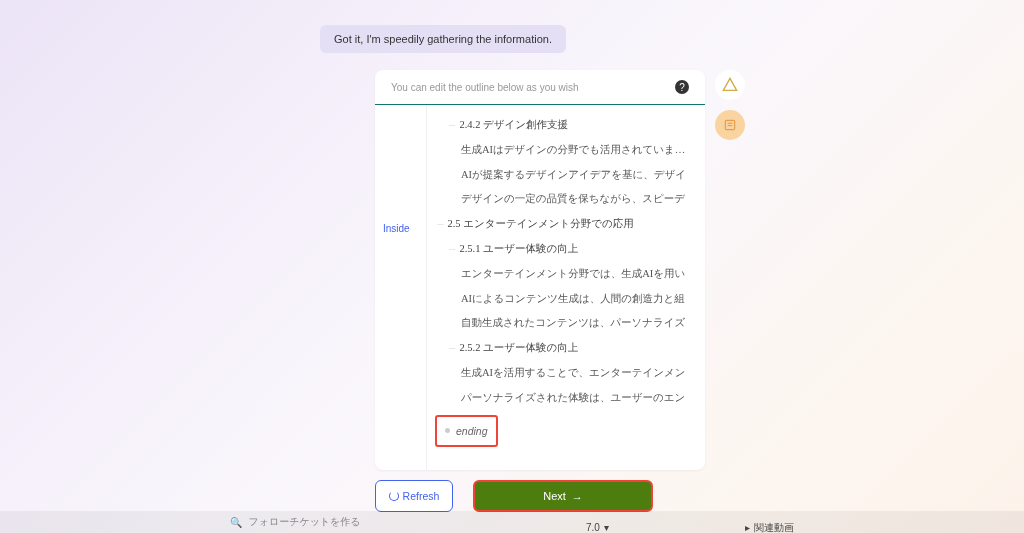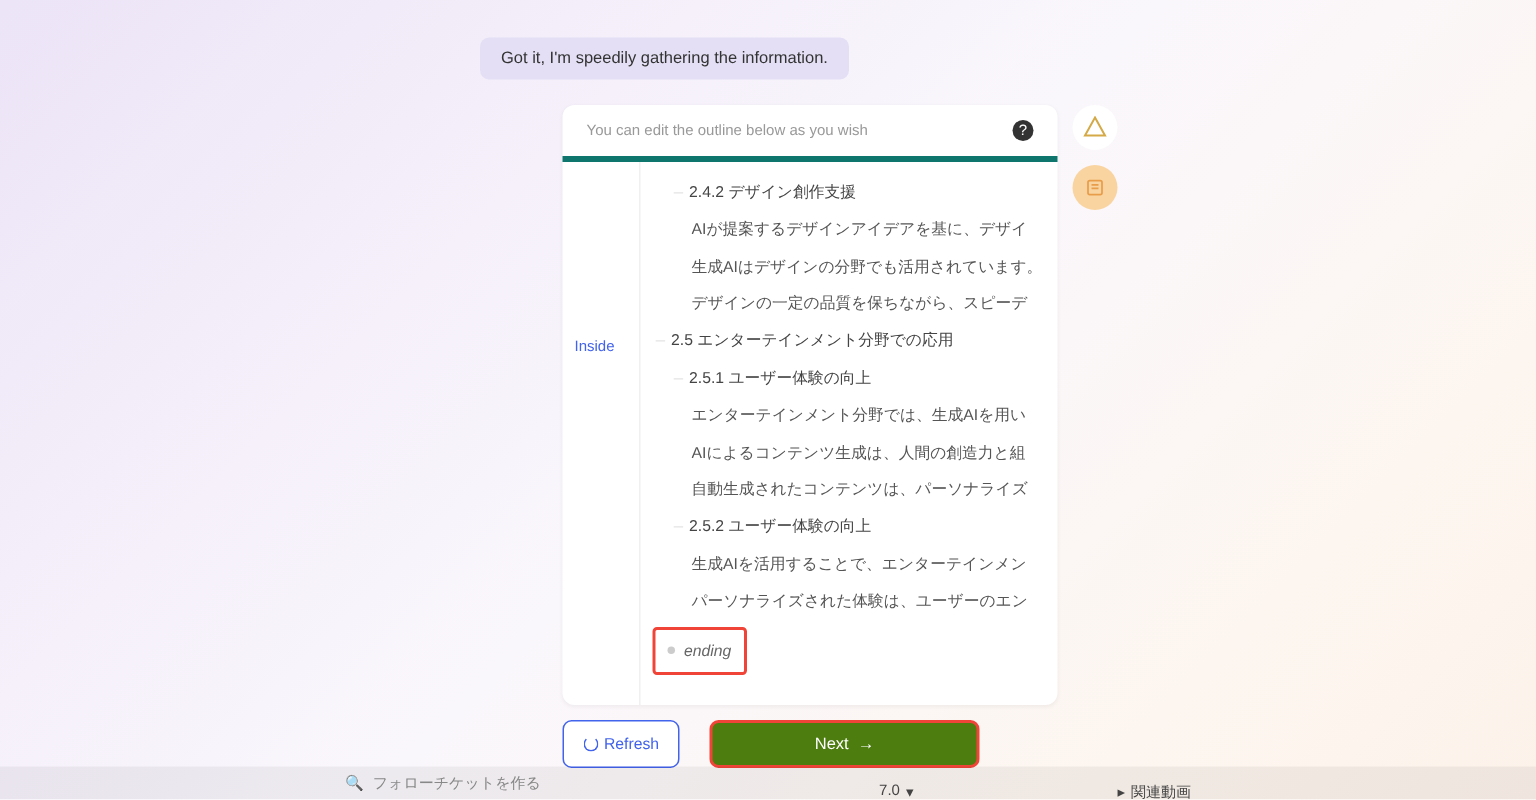--- a/index.html
+++ b/index.html
@@ -36,21 +36,21 @@
       box-shadow: 0 1px 3px rgba(0,0,0,0.05);
     }
     
     .panel-header {
       padding: 10px 16px;
       display: flex;
       justify-content: space-between;
       align-items: center;
       font-size: 10px;
       color: #999;
-      border-bottom: 4px solid #0f766e;
+      border-bottom: 1px solid #0f766e;
     }
     
     .help-icon {
       width: 14px;
       height: 14px;
       background: #333;
       border-radius: 50%;
       color: #fff;
       font-size: 10px;
       display: flex;
@@ -91,20 +91,21 @@
     .outline-level-2 { margin-left: 0px; }
     .outline-level-3 { margin-left: 12px; }
     .outline-level-4 { margin-left: 24px; color: #555; }
     
     .outline-item {
       padding: 4px 0;
       white-space: nowrap;
       overflow: hidden;
       text-overflow: ellipsis;
       position: relative;
+      font-family: Liberation Serif, serif;
     }
     
     .outline-level-2::before,
     .outline-level-3::before {
       content: "─";
       color: #ddd;
       margin-right: 4px;
       font-size: 9px;
     }
     
@@ -238,22 +239,22 @@
     <div class="help-icon">?</div>
   </div>
 
   <div class="outline-body">
     <div class="outline-sidebar">
       <span class="sidebar-label">Inside</span>
     </div>
 
     <div class="outline-content">
       <div class="outline-item outline-level-3">2.4.2 デザイン創作支援</div>
+      <div class="outline-item outline-level-4">生成AIはデザインの分野でも活用されています。</div>
       <div class="outline-item outline-level-4">AIが提案するデザインアイデアを基に、デザイ</div>
-      <div class="outline-item outline-level-4">生成AIはデザインの分野でも活用されています。</div>
       <div class="outline-item outline-level-4">デザインの一定の品質を保ちながら、スピーデ</div>
       <div class="outline-item outline-level-2">2.5 エンターテインメント分野での応用</div>
       <div class="outline-item outline-level-3">2.5.1 ユーザー体験の向上</div>
       <div class="outline-item outline-level-4">エンターテインメント分野では、生成AIを用い</div>
       <div class="outline-item outline-level-4">AIによるコンテンツ生成は、人間の創造力と組</div>
       <div class="outline-item outline-level-4">自動生成されたコンテンツは、パーソナライズ</div>
       <div class="outline-item outline-level-3">2.5.2 ユーザー体験の向上</div>
       <div class="outline-item outline-level-4">生成AIを活用することで、エンターテインメン</div>
       <div class="outline-item outline-level-4">パーソナライズされた体験は、ユーザーのエン</div>
       

